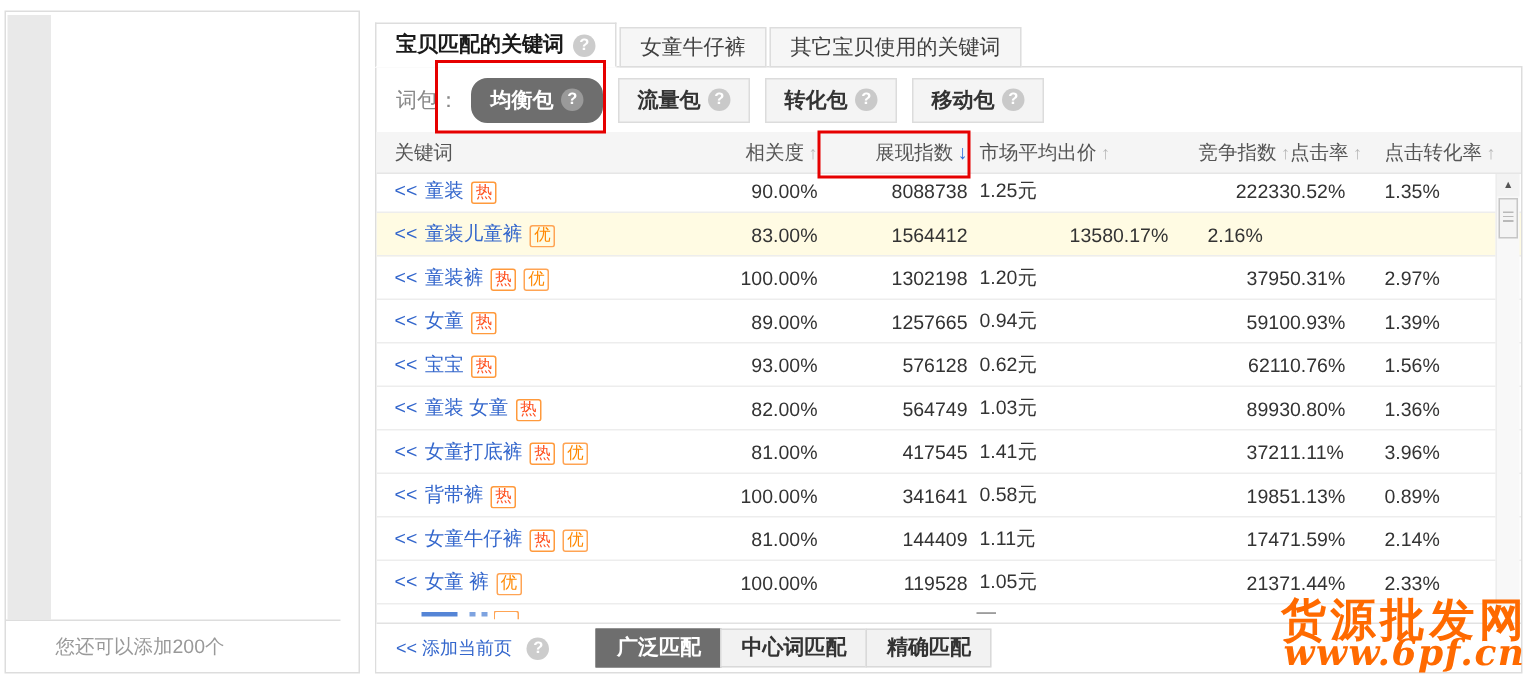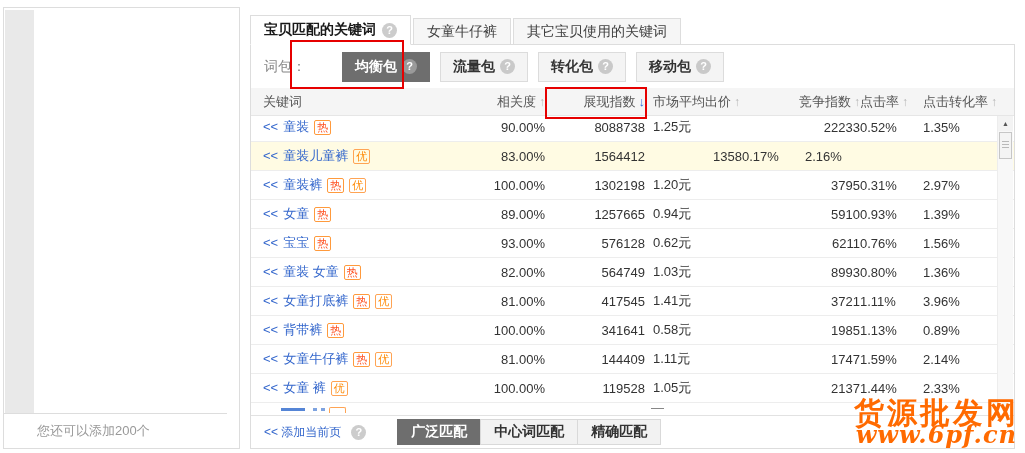--- a/index.html
+++ b/index.html
@@ -16,26 +16,26 @@
   
   .tabbar{position:absolute;left:250px;top:15px;height:30px;display:flex;z-index:3;}
   .tab{display:flex;align-items:center;padding:0 13px;font-size:14px;color:#404040;background:#f6f6f6;
     border:1px solid #ddd;margin-right:2px;height:25px;margin-top:3px;cursor:pointer;white-space:nowrap;}
   .tab.active{height:28px;margin-top:0;background:#fff;font-weight:bold;color:#1a1a1a;border-bottom:1px solid #fff;}
   .help-icon{width:15px;height:15px;border-radius:50%;background:#ccc;color:#fff;font-size:11px;font-weight:bold;
     display:inline-flex;align-items:center;justify-content:center;margin-left:6px;flex:0 0 15px;line-height:15px;}
   
   .main-box{position:absolute;left:250px;top:44px;width:765px;height:405px;border:1px solid #ddd;background:#fff;box-sizing:border-box;}
   
-  .packrow{position:absolute;left:0;top:0;right:0;height:43px;display:flex;align-items:center;padding-left:13px;font-size:14px;gap:28px;}
+  .packrow{position:absolute;left:0;top:0;right:0;height:43px;display:flex;align-items:center;padding-left:13px;font-size:14px;}
   .pack-label{color:#888;margin-right:8px;}
   .pack{height:28px;padding:0 12px;display:inline-flex;align-items:center;background:#f4f4f4;border:1px solid #dcdcdc;
     color:#333;font-weight:bold;margin-right:10px;cursor:pointer;font-size:14px;white-space:nowrap;}
   .pack .help-icon{background:#c9c9c9;margin-left:5px;}
-  .pack.selected{background:#6e6e6e;border-color:#6e6e6e;color:#fff;}
+  .pack.selected{background:#6e6e6e;border-color:#6e6e6e;color:#fff;border-radius:11px;}
   .pack.selected .help-icon{background:#9a9a9a;}
   
   .thead{position:absolute;left:0;top:43px;right:0;height:27px;background:#f5f5f5;border-bottom:1px solid #e6e6e6;
     display:flex;align-items:center;font-size:13px;color:#555;}
   .c1{flex:0 0 218px;padding-left:12px;text-align:left;overflow:hidden;white-space:nowrap;}
   .c2{flex:0 0 64px;text-align:right;}
   .c3{flex:0 0 100px;text-align:right;}
   .c4{flex:0 0 110px;margin-left:8px;text-align:left;}
   .c5{flex:0 0 97px;text-align:right;}
   .c6{flex:0 0 62px;margin-left:0;text-align:left;}

